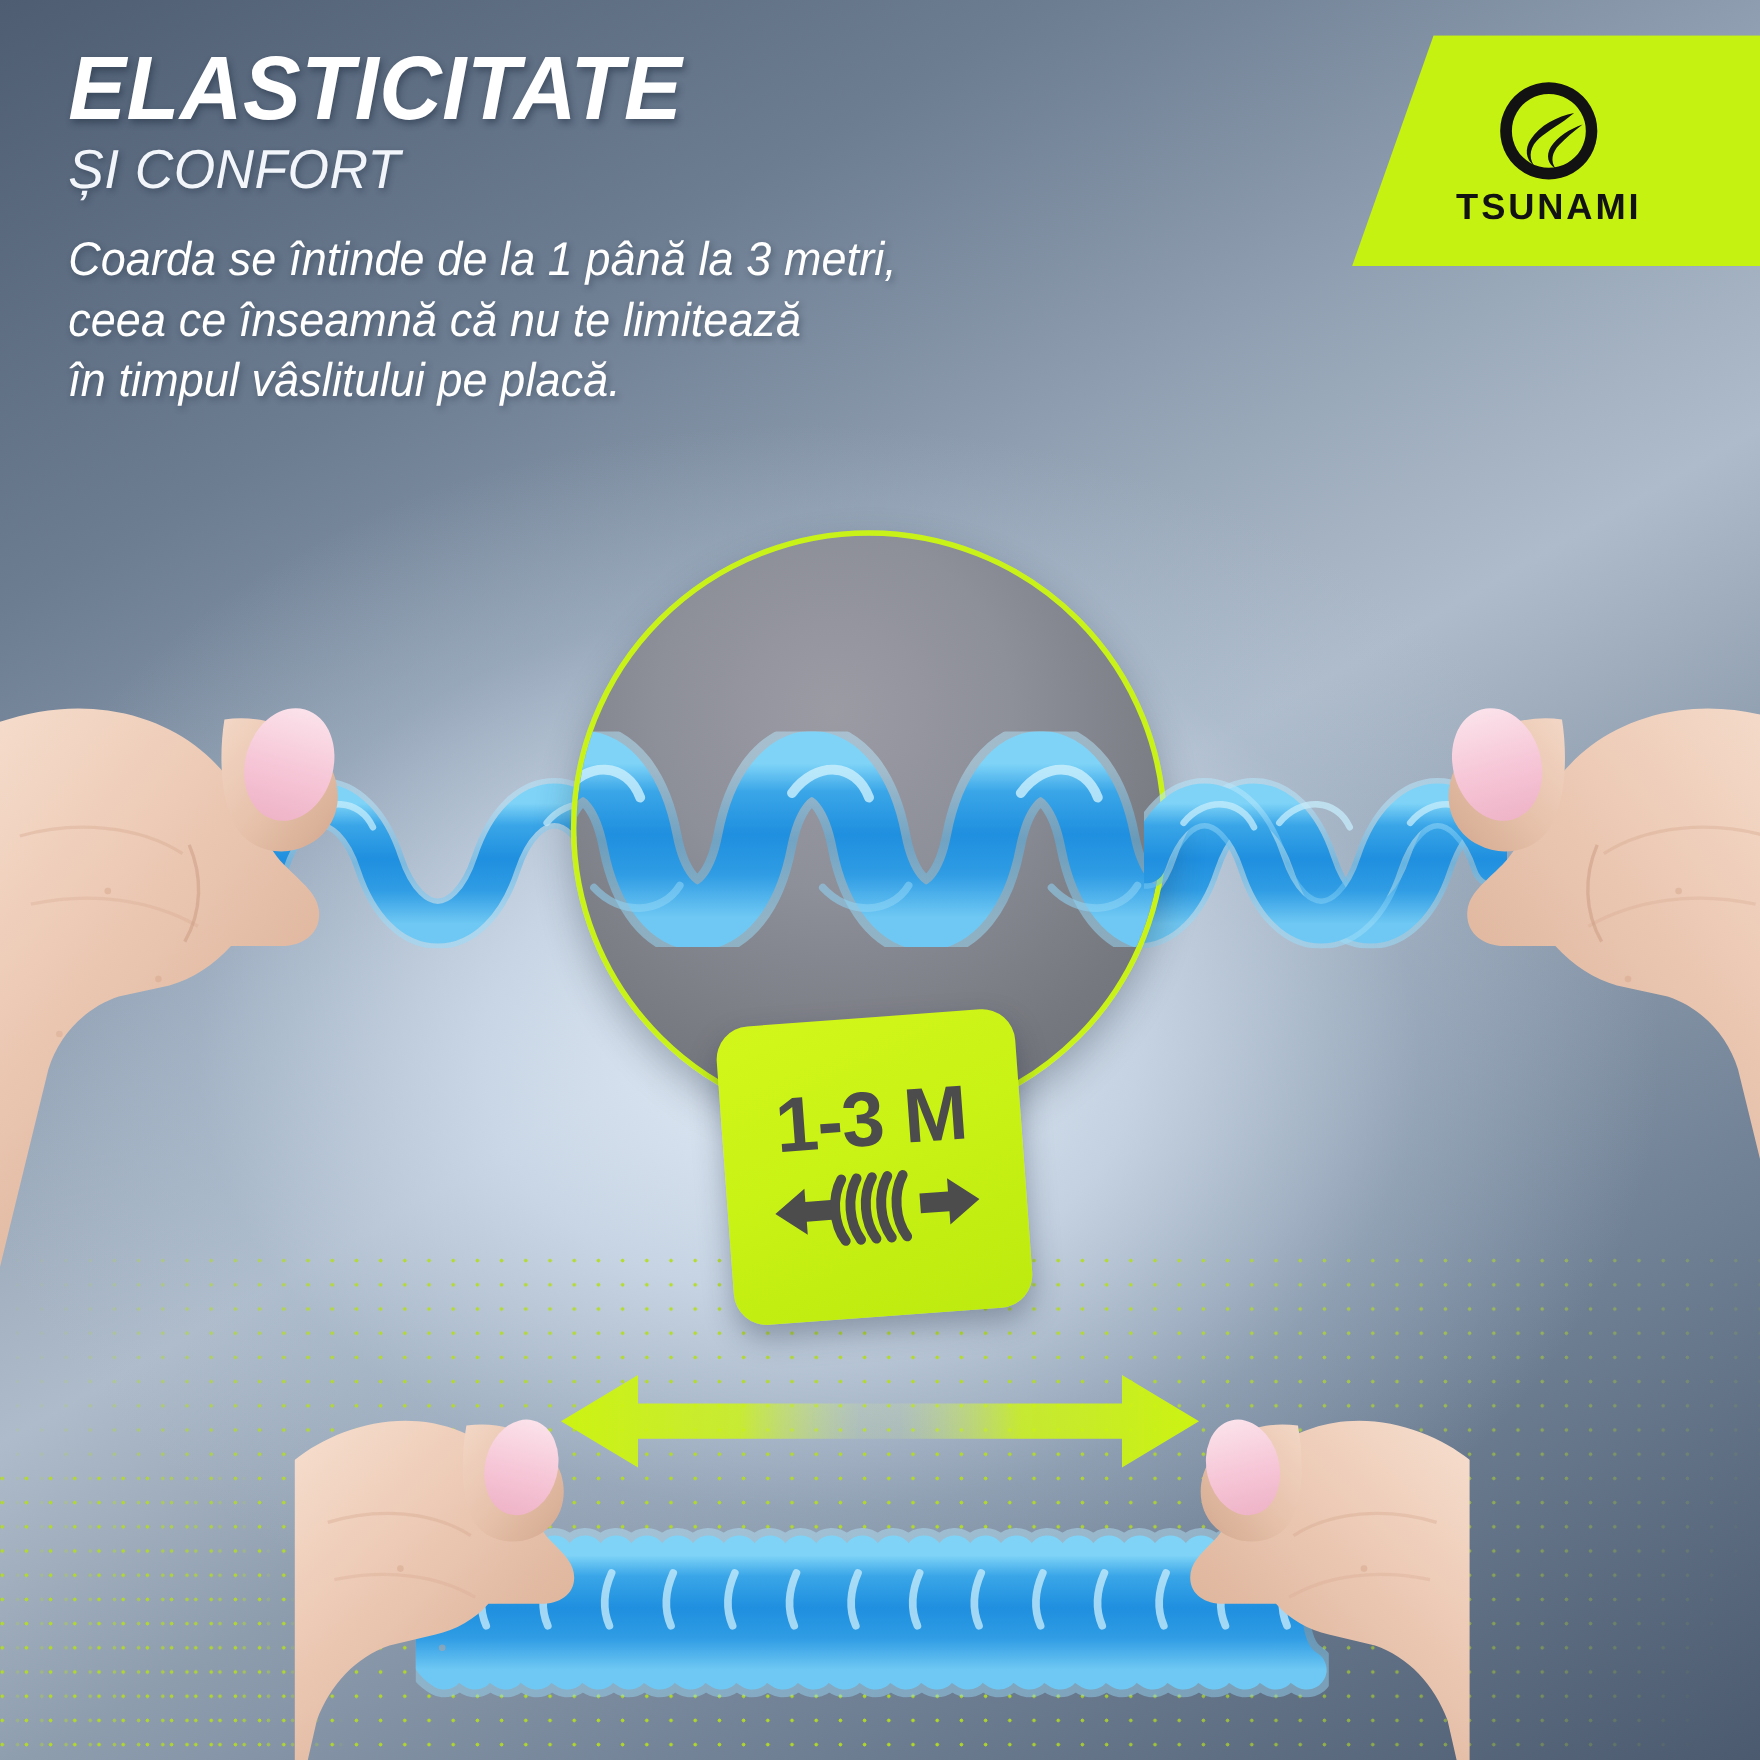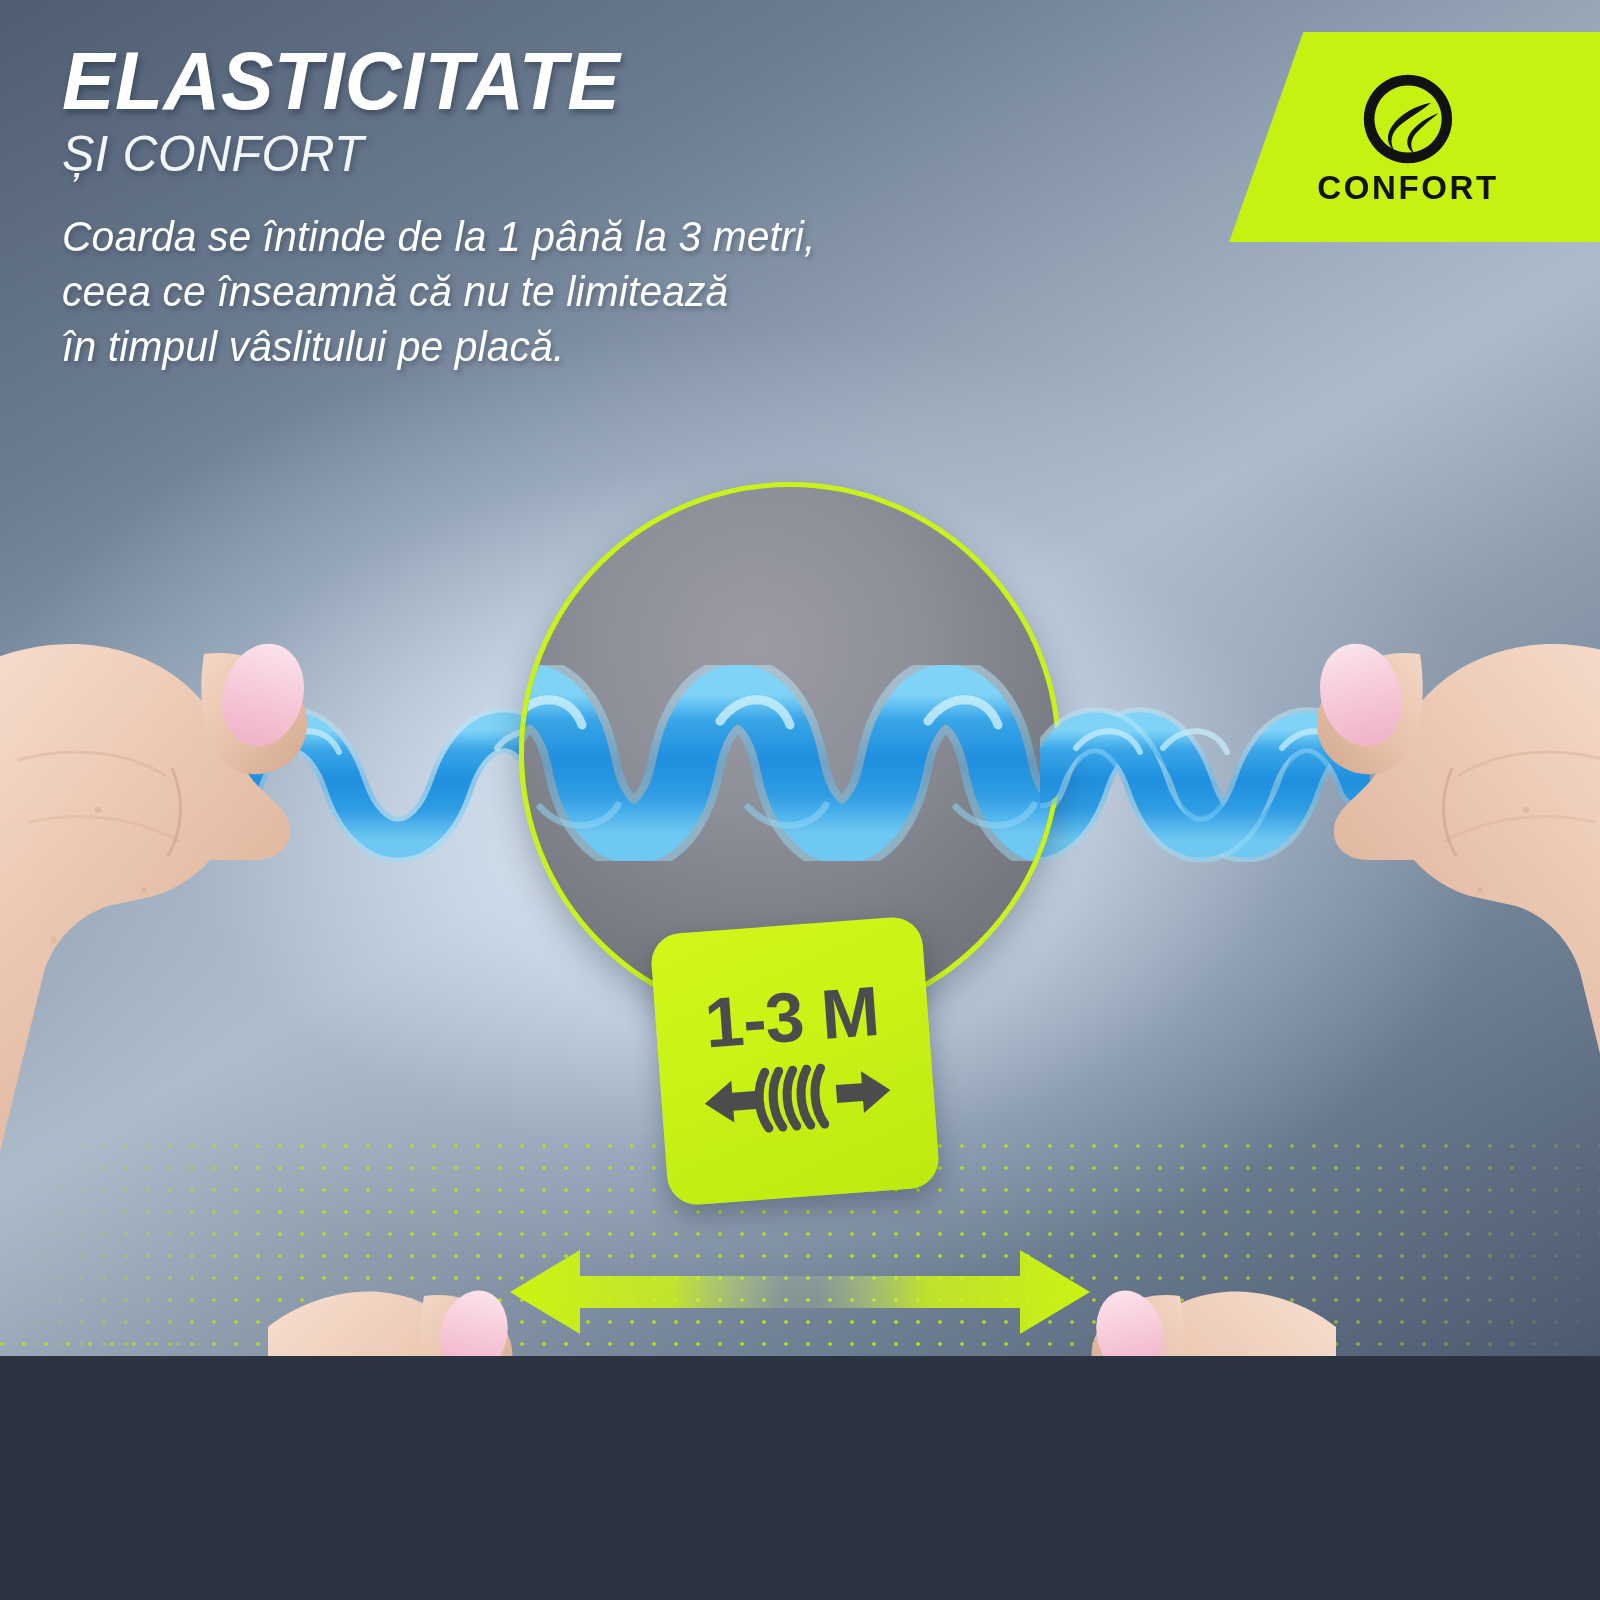--- a/index.html
+++ b/index.html
@@ -1,19 +1,19 @@
 <!DOCTYPE html>
 <html><head>
 <meta charset="utf-8">
 <title>Elasticitate si Confort</title>
 <style>
   html,body{margin:0;padding:0;background:#2b3440;}
   *{box-sizing:border-box;}
   #stage{
-    position:relative;width:1600px;height:1356px;overflow:hidden;
+    position:relative;width:1600px;height:1600px;overflow:hidden;
     font-family:"Liberation Sans", sans-serif;
     background:
       radial-gradient(ellipse 62% 46% at 46% 60%, rgba(226,236,247,.98) 0%, rgba(208,221,236,.82) 30%, rgba(175,192,211,.40) 56%, rgba(140,158,180,0) 78%),
       linear-gradient(150deg, #4e5d72 0%, #6c7c91 22%, #9aa9ba 42%, #aebbca 52%, #8e9dae 64%, #6e7e93 80%, #4b5a6e 100%);
   }
 
   
   .dotfield{
     position:absolute;left:-20px;top:1130px;width:1660px;height:500px;
     background-image:radial-gradient(#b4dd22 1.6px, transparent 1.9px);
@@ -172,21 +172,21 @@
     </div>
   </div>
 
   <div class="brand z7">
     <div class="brand-inner">
       <svg class="brand-mark" viewBox="0 0 100 100">
         <path d="M50 4 A46 46 0 1 1 49.9 4 Z M50 15 A35 35 0 1 0 50.1 15 Z" fill="#121212" fill-rule="evenodd"></path>
         <path d="M74 33 C58 36 41 45 33 58 C27 67 28 77 36 83 C30 74 33 64 41 57 C49 50 62 43 74 33 Z" fill="#121212"></path>
         <path d="M82 44 C70 48 58 56 52 65 C47 73 49 82 57 86 C51 79 53 70 60 63 C66 57 74 50 82 44 Z" fill="#121212"></path>
       </svg>
-      <div class="brand-name">CONFORT</div>
+      <div class="brand-name">TSUNAMI</div>
     </div>
   </div>
 
   <svg class="coil-stretch z2" viewBox="0 0 1130 172" preserveAspectRatio="none">
     <g fill="none" stroke-linecap="round">
       <path d="M5 95 C28 22 86 22 110 95 C134 168 192 168 216 95 C240 22 298 22 322 95
                C346 168 404 168 428 95 C452 22 510 22 534 95 C558 168 616 168 640 95
                C664 22 722 22 746 95 C770 168 828 168 852 95 C876 22 934 22 958 95
                C982 168 1040 168 1064 95 C1082 42 1112 30 1126 52" stroke="url(#gCoilEdge)" stroke-width="46" opacity=".55"></path>
       <path d="M5 95 C28 22 86 22 110 95 C134 168 192 168 216 95 C240 22 298 22 322 95

